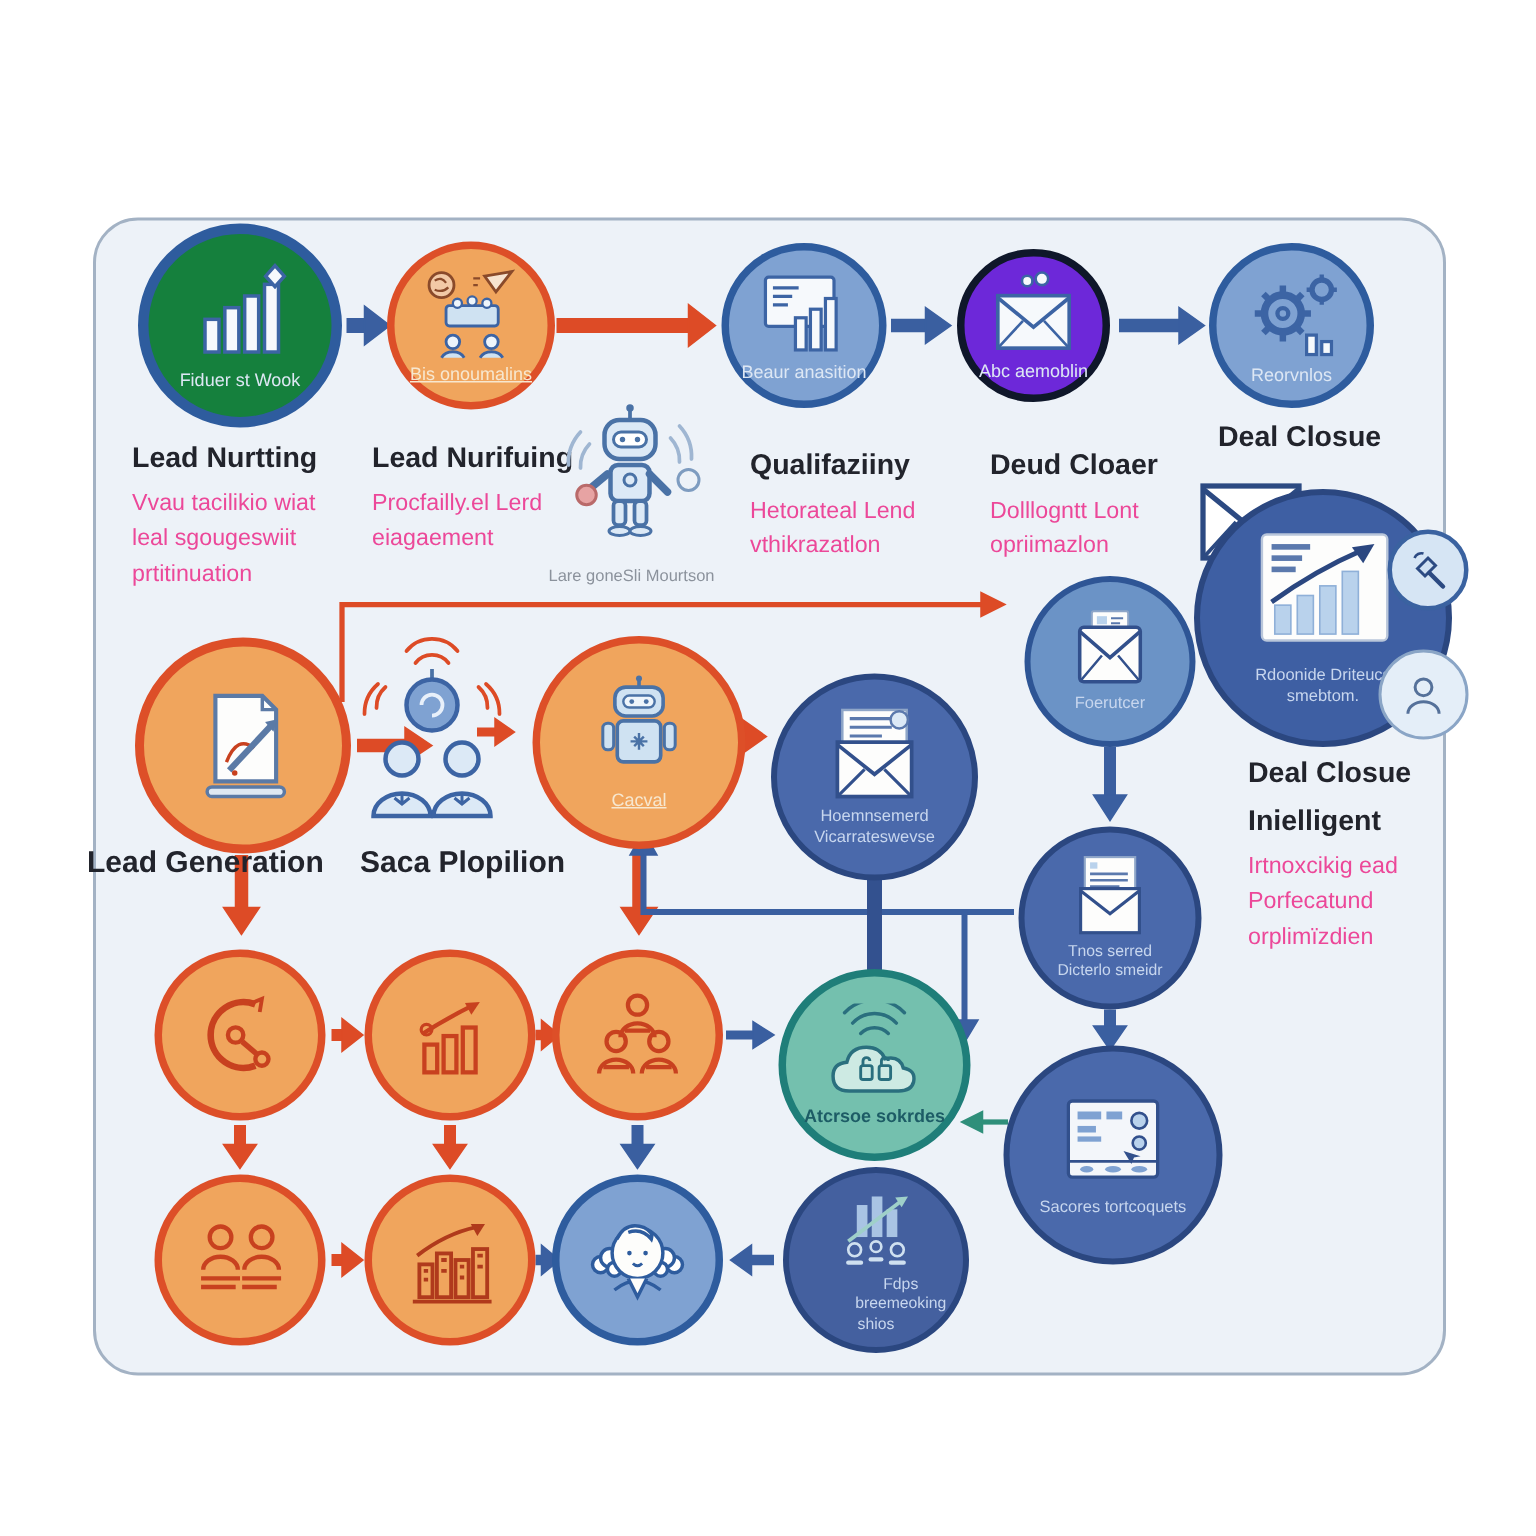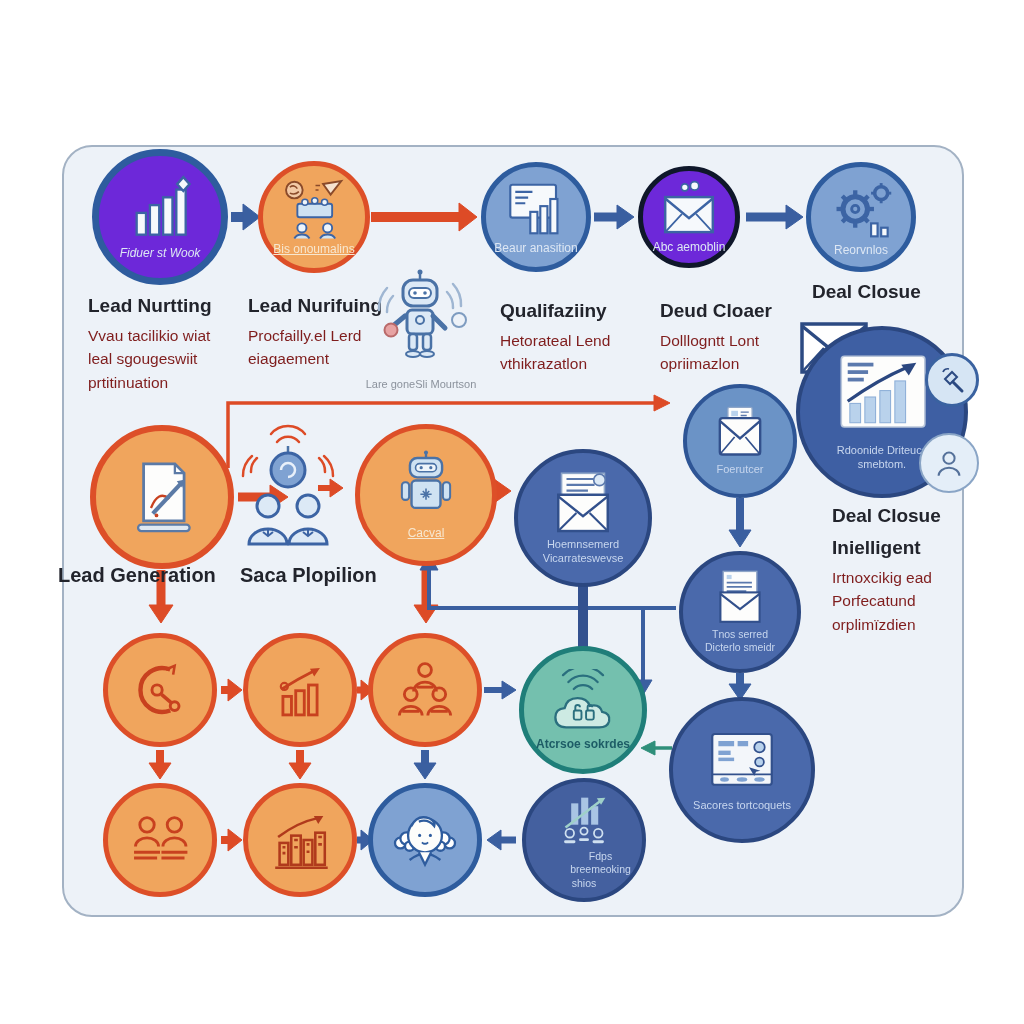--- a/index.html
+++ b/index.html
@@ -7,21 +7,21 @@
   #stage{position:relative;width:1024px;height:1024px;}
   .title{position:absolute;left:0;top:36px;width:100%;text-align:center;font-size:34px;font-weight:800;color:#26262e;letter-spacing:.5px;}
   .panel{position:absolute;left:62px;top:145px;width:898px;height:768px;background:#edf2f8;border:2px solid #a3b2c4;border-radius:30px;}
   .circle{position:absolute;border-radius:50%;box-sizing:border-box;display:flex;flex-direction:column;align-items:center;justify-content:center;}
   .clbl{font-size:12px;color:#dde7f4;text-align:center;line-height:1.25;margin-top:2px;}
   .clbl.on-orange{color:#f7e7cf;text-decoration:underline;}
   .clbl.on-dark{color:#c7d6ee;font-size:11px;}
   .clbl.on-teal{color:#1d5c66;font-weight:600;}
   .tblock{position:absolute;}
   .tblock h3{margin:0 0 7px 0;font-size:19px;font-weight:800;color:#22242c;}
-  .tblock .ln{font-size:15.5px;color:#7f1d1d;line-height:1.5;}
+  .tblock .ln{font-size:15.5px;color:#ec4899;line-height:1.5;}
   .biglbl{position:absolute;font-size:20px;font-weight:800;color:#22242c;}
   .caption{position:absolute;font-size:11px;color:#8b929c;text-align:center;}
   svg{display:block;}
   #arrows{position:absolute;left:0;top:0;pointer-events:none;}
 </style>
 </head>
 <body>
 
 <div id="stage">
 
@@ -81,21 +81,21 @@
       <line x1="516" y1="840" x2="501" y2="840" stroke-width="7"></line>
         <polygon points="487,840 501,830 501,850"></polygon>
     </g>
     <line x1="583" y1="584" x2="583" y2="650" stroke="#33518f" stroke-width="10"></line>
     <g stroke="#2f8f7a" fill="#2f8f7a">
       <line x1="672" y1="748" x2="655" y2="748" stroke-width="3.5"></line>
         <polygon points="641,748 655,741 655,755"></polygon>
     </g>
   </svg>
 
-  <div class="circle" style="left:92px;top:149px;width:136px;height:136px;background:#6d28d9;border:7px solid #2e5c9e;font-style:italic;">
+  <div class="circle" style="left:92px;top:149px;width:136px;height:136px;background:#15803d;border:7px solid #2e5c9e;">
     <svg width="78" height="70" viewBox="0 0 100 90">
       <g fill="#f6f9fc" stroke="#3c64a4" stroke-width="3">
         <rect x="20" y="50" width="12" height="28"></rect>
           <rect x="37" y="40" width="12" height="38"></rect>
         <rect x="54" y="30" width="12" height="48"></rect>
           <rect x="71" y="20" width="12" height="58"></rect>
         <path d="M80 4 l8 9 -8 9 -8 -9 z"></path>
       </g>
     </svg>
     <div class="clbl">Fiduer st Wook</div>

